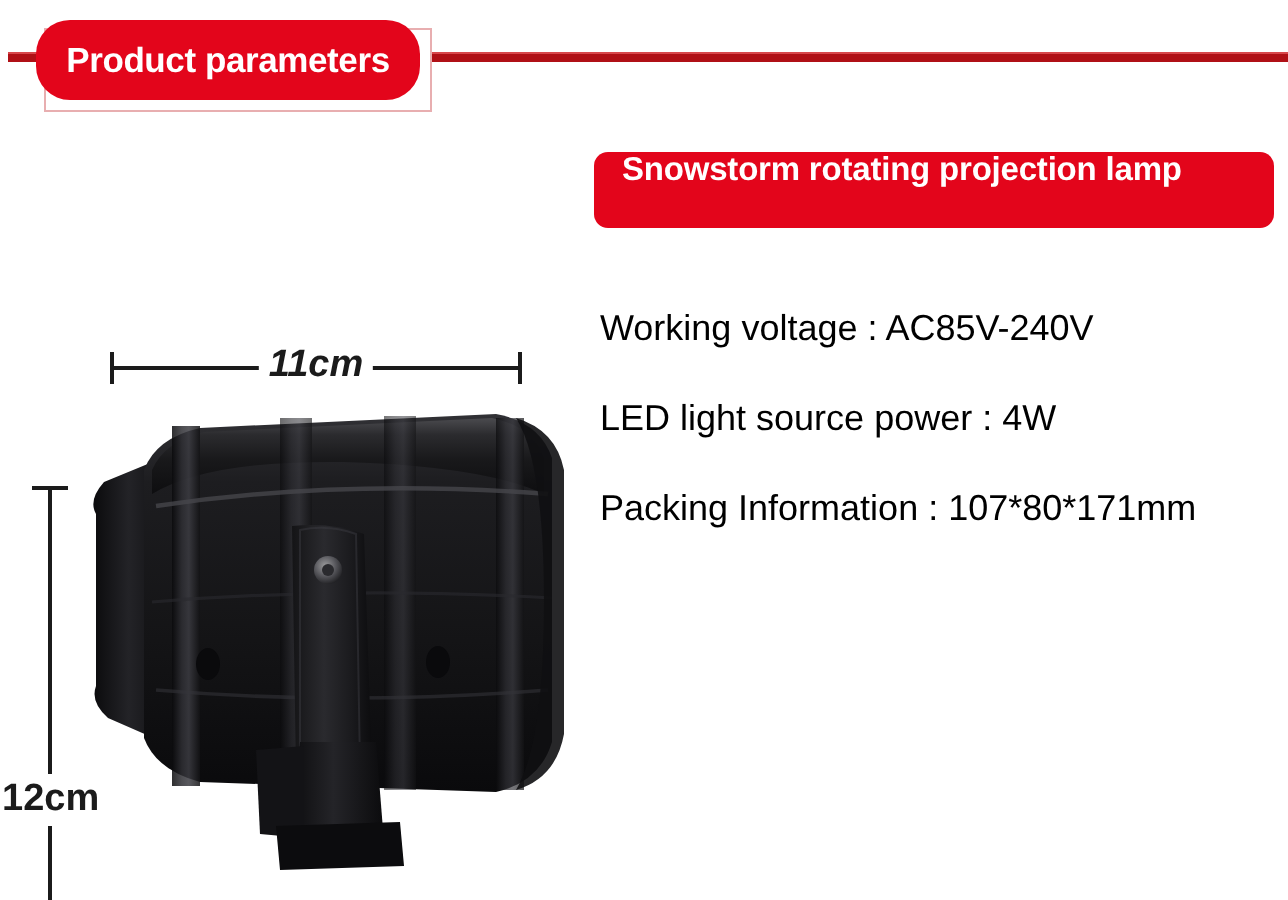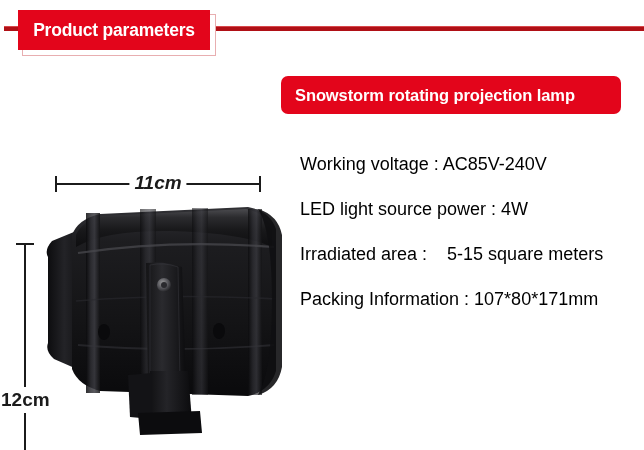--- a/index.html
+++ b/index.html
@@ -40,40 +40,40 @@
   .header-badge {
     position: absolute;
     left: 18px;
     top: 10px;
     width: 192px;
     height: 40px;
     background: #e3051b;
     display: flex;
     align-items: center;
     justify-content: center;
+    border-radius: 17px;
   }
   .header-badge-label {
     color: #ffffff;
     font-size: 17.5px;
     font-weight: bold;
     letter-spacing: -0.2px;
     white-space: nowrap;
   }
 
   
   .title-pill {
     position: absolute;
-    left: 281px;
+    left: 297px;
     top: 76px;
     width: 340px;
     height: 38px;
     background: #e3051b;
     border-radius: 7px;
     display: flex;
-    align-items: center;
     box-sizing: border-box;
     padding-left: 14px;
   }
   .title-pill-label {
     color: #ffffff;
     font-size: 16.5px;
     font-weight: bold;
     letter-spacing: -0.1px;
     white-space: nowrap;
   }
@@ -191,21 +191,20 @@
     <span class="header-badge-label">Product parameters</span>
   </div>
 
   <div class="title-pill">
     <span class="title-pill-label">Snowstorm rotating projection lamp</span>
   </div>
 
   <div class="spec-list">
     <div class="spec-row">Working voltage : AC85V-240V</div>
     <div class="spec-row">LED light source power : 4W</div>
-    <div class="spec-row">Irradiated area :    5-15 square meters</div>
     <div class="spec-row">Packing Information : 107*80*171mm</div>
   </div>
 
   <div class="dim-h">
     <div class="dim-h-line"></div>
     <div class="dim-h-cap left"></div>
     <div class="dim-h-cap right"></div>
     <span class="dim-h-label">11cm</span>
   </div>
 

